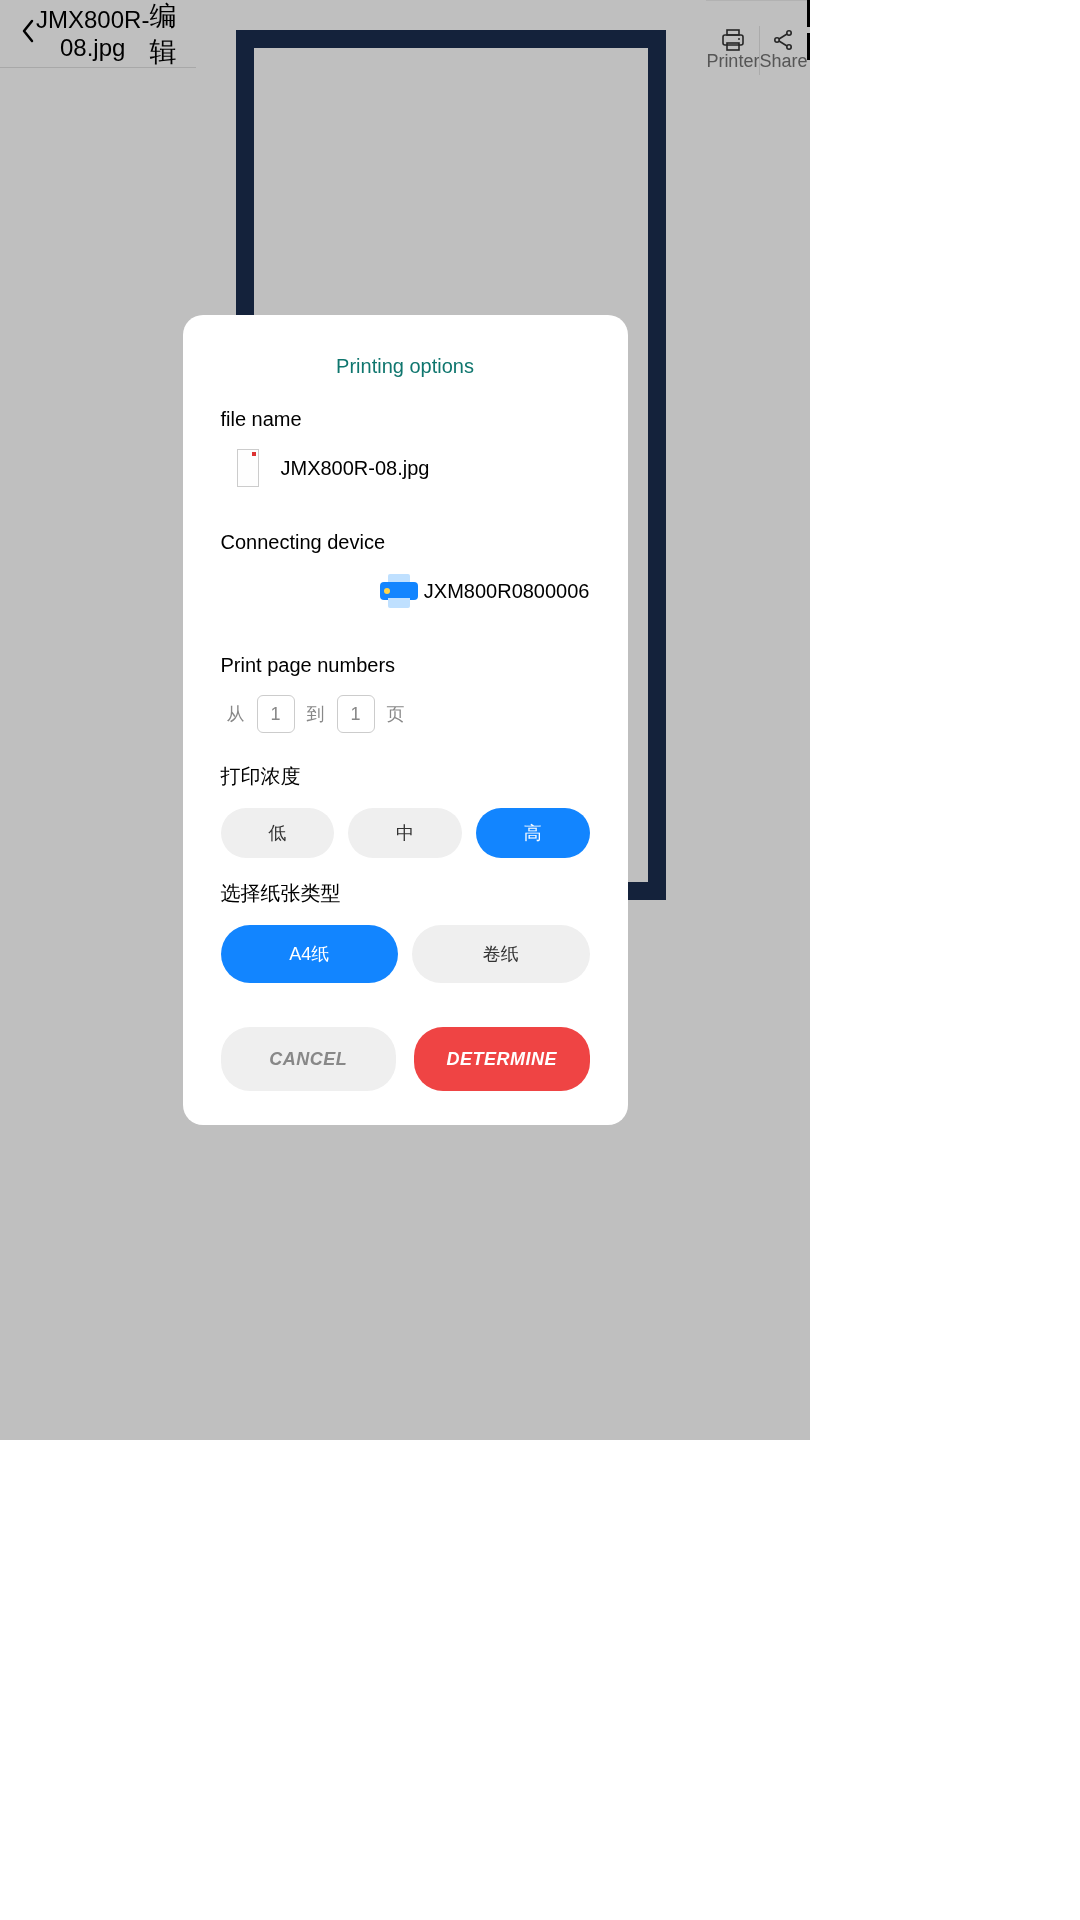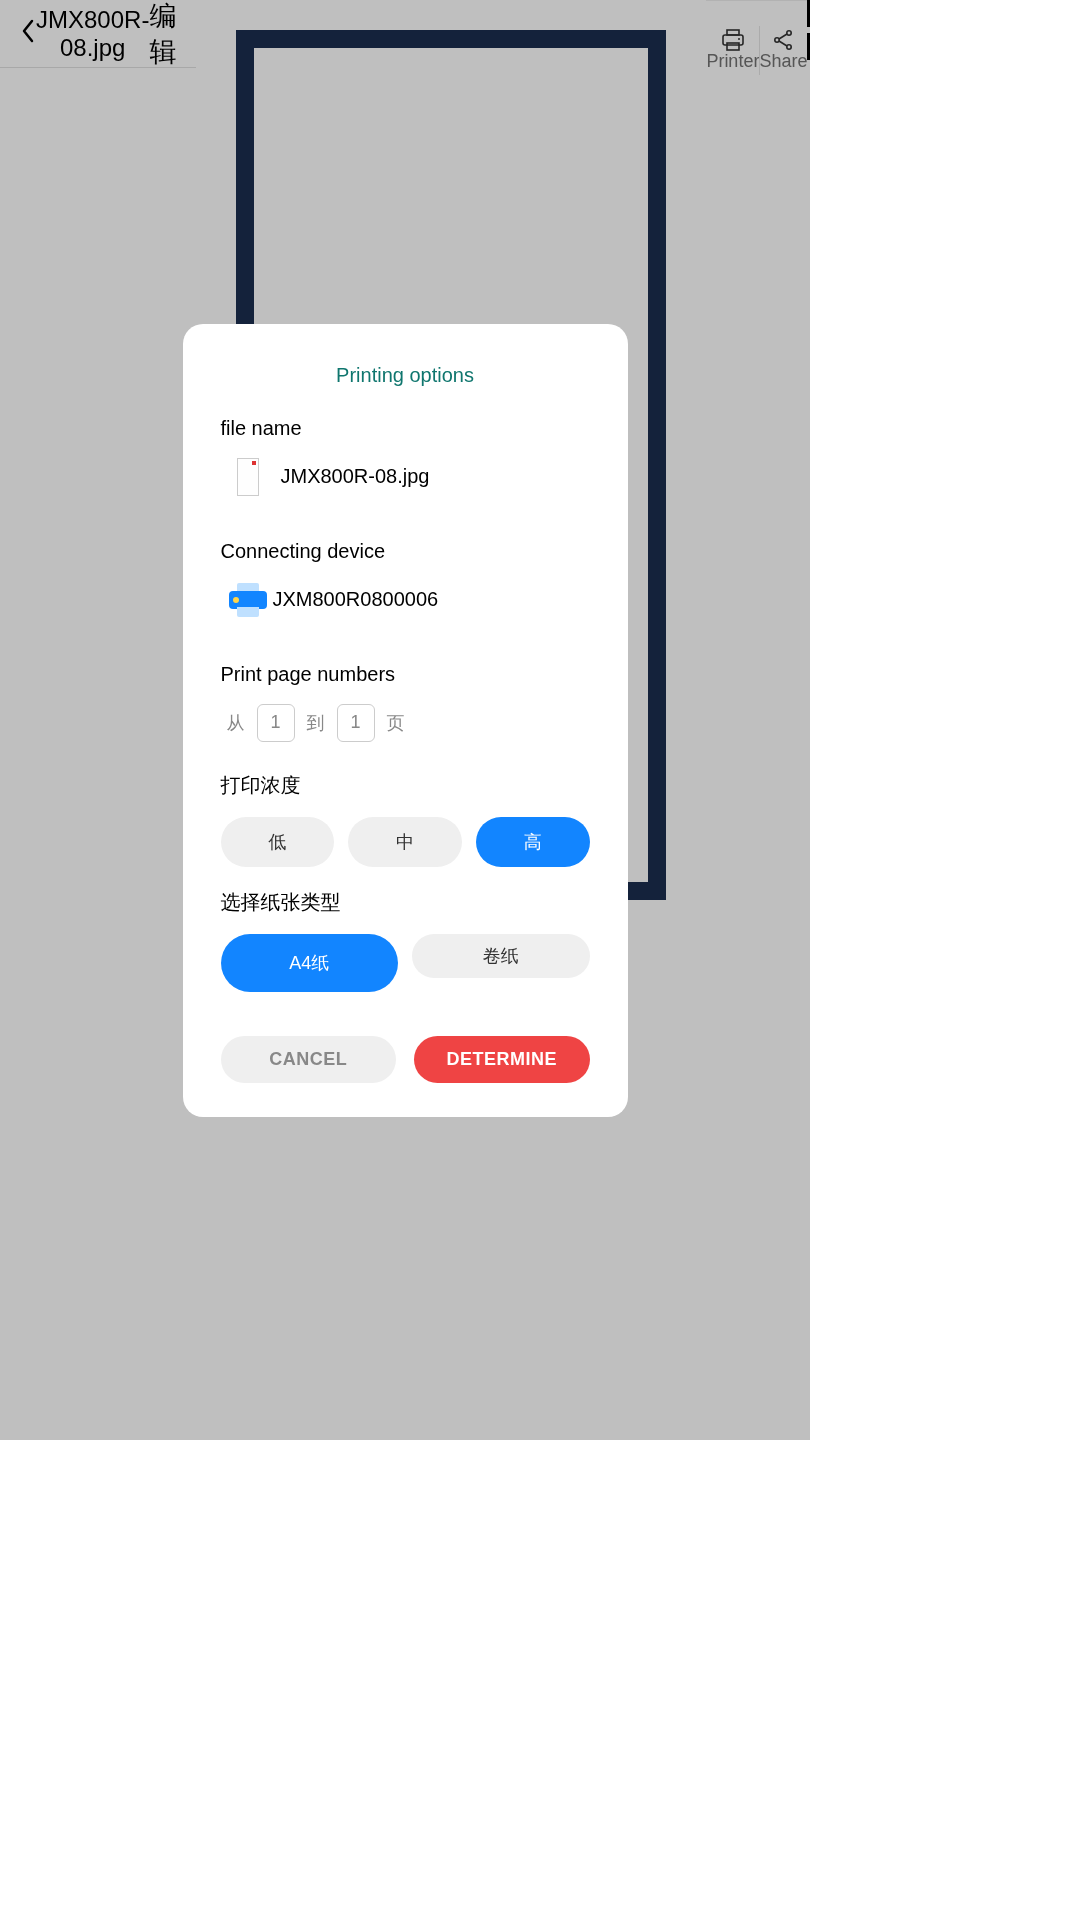--- a/index.html
+++ b/index.html
@@ -24,38 +24,38 @@
 
   .scrim { position: absolute; inset: 0; background: rgba(0,0,0,0.25); display: flex; align-items: center; justify-content: center; }
   .dialog { width: 445px; background: #fff; border-radius: 20px; padding: 40px 38px 34px; }
   .dlg-title { text-align: center; color: #0f766e; font-size: 20px; margin-bottom: 28px; }
   .section-label { font-size: 20px; color: #000; margin-bottom: 18px; margin-top: 30px; }
   .section-label:first-of-type { margin-top: 0; }
   .file-row { display: flex; align-items: center; gap: 22px; padding-left: 16px; }
   .file-thumb { width: 22px; height: 38px; border: 1px solid #ccc; background: #fefefe; position: relative; }
   .file-thumb::after { content: ""; position: absolute; top: 2px; right: 2px; width: 4px; height: 4px; background: #d33; }
   .file-name { font-size: 20px; color: #000; }
-  .device-row { display: flex; align-items: center; gap: 6px; padding-left: 8px; margin-top: 12px; }
+  .device-row { display: flex; align-items: center; gap: 6px; padding-left: 8px; margin-top: 12px; justify-content: flex-end; }
   .printer-icon { width: 38px; height: 38px; position: relative; }
   .printer-icon .body { position: absolute; left: 0; top: 10px; width: 38px; height: 18px; background: #1285ff; border-radius: 4px; }
   .printer-icon .body::after { content: ""; position: absolute; left: 4px; top: 6px; width: 6px; height: 6px; background: #ffd54a; border-radius: 3px; }
   .printer-icon .paper { position: absolute; left: 8px; top: 2px; width: 22px; height: 10px; background: #bfe0ff; border-radius: 2px 2px 0 0; }
   .printer-icon .tray { position: absolute; left: 8px; bottom: 2px; width: 22px; height: 10px; background: #bfe0ff; border-radius: 0 0 2px 2px; }
   .device-name { font-size: 20px; color: #000; }
   .page-row { display: flex; align-items: center; gap: 12px; padding-left: 6px; }
   .page-row span { color: #888; font-size: 18px; }
   .page-input { width: 38px; height: 38px; border: 1px solid #ccc; border-radius: 6px; text-align: center; font-size: 18px; color: #888; }
   .pill-row { display: flex; gap: 14px; margin-top: 12px; }
   .pill { height: 50px; border-radius: 25px; display: flex; align-items: center; justify-content: center; font-size: 18px; }
   .pill.gray { background: #efefef; color: #333; }
   .pill.blue { background: #1285ff; color: #fff; }
   .pill.w3 { flex: 1; }
   .pill.w2 { flex: 1; }
   .action-row { display: flex; gap: 18px; margin-top: 44px; }
-  .btn { flex: 1; height: 47px; border-radius: 29px; display: flex; align-items: center; justify-content: center; font-size: 18px; letter-spacing: .5px; font-weight: 600; }
+  .btn { flex: 1; height: 64px; border-radius: 29px; display: flex; align-items: center; justify-content: center; font-size: 18px; letter-spacing: .5px; font-weight: 600; font-style: italic; }
   .btn.cancel { background: #efefef; color: #888; }
   .btn.ok { background: #ef4444; color: #fff; }
   
   .section-label + .file-row,
   .section-label + .page-row,
   .section-label + .pill-row { margin-top: 10px; }
   .gap-large { margin-top: 28px; }
 </style>
 </head>
 <body>
@@ -139,21 +139,21 @@
       <div class="section-label" style="margin-top:30px">打印浓度</div>
       <div class="pill-row">
         <div class="pill gray w3">低</div>
         <div class="pill gray w3">中</div>
         <div class="pill blue w3">高</div>
       </div>
 
       <div class="section-label" style="margin-top:22px">选择纸张类型</div>
       <div class="pill-row">
         <div class="pill blue w2" style="height:58px;border-radius:29px">A4纸</div>
-        <div class="pill gray w2" style="height:44px;border-radius:29px">卷纸</div>
+        <div class="pill gray w2" style="height:58px;border-radius:29px">卷纸</div>
       </div>
 
       <div class="action-row">
         <div class="btn cancel">CANCEL</div>
         <div class="btn ok">DETERMINE</div>
       </div>
     </div>
   </div>
 
 </div>

